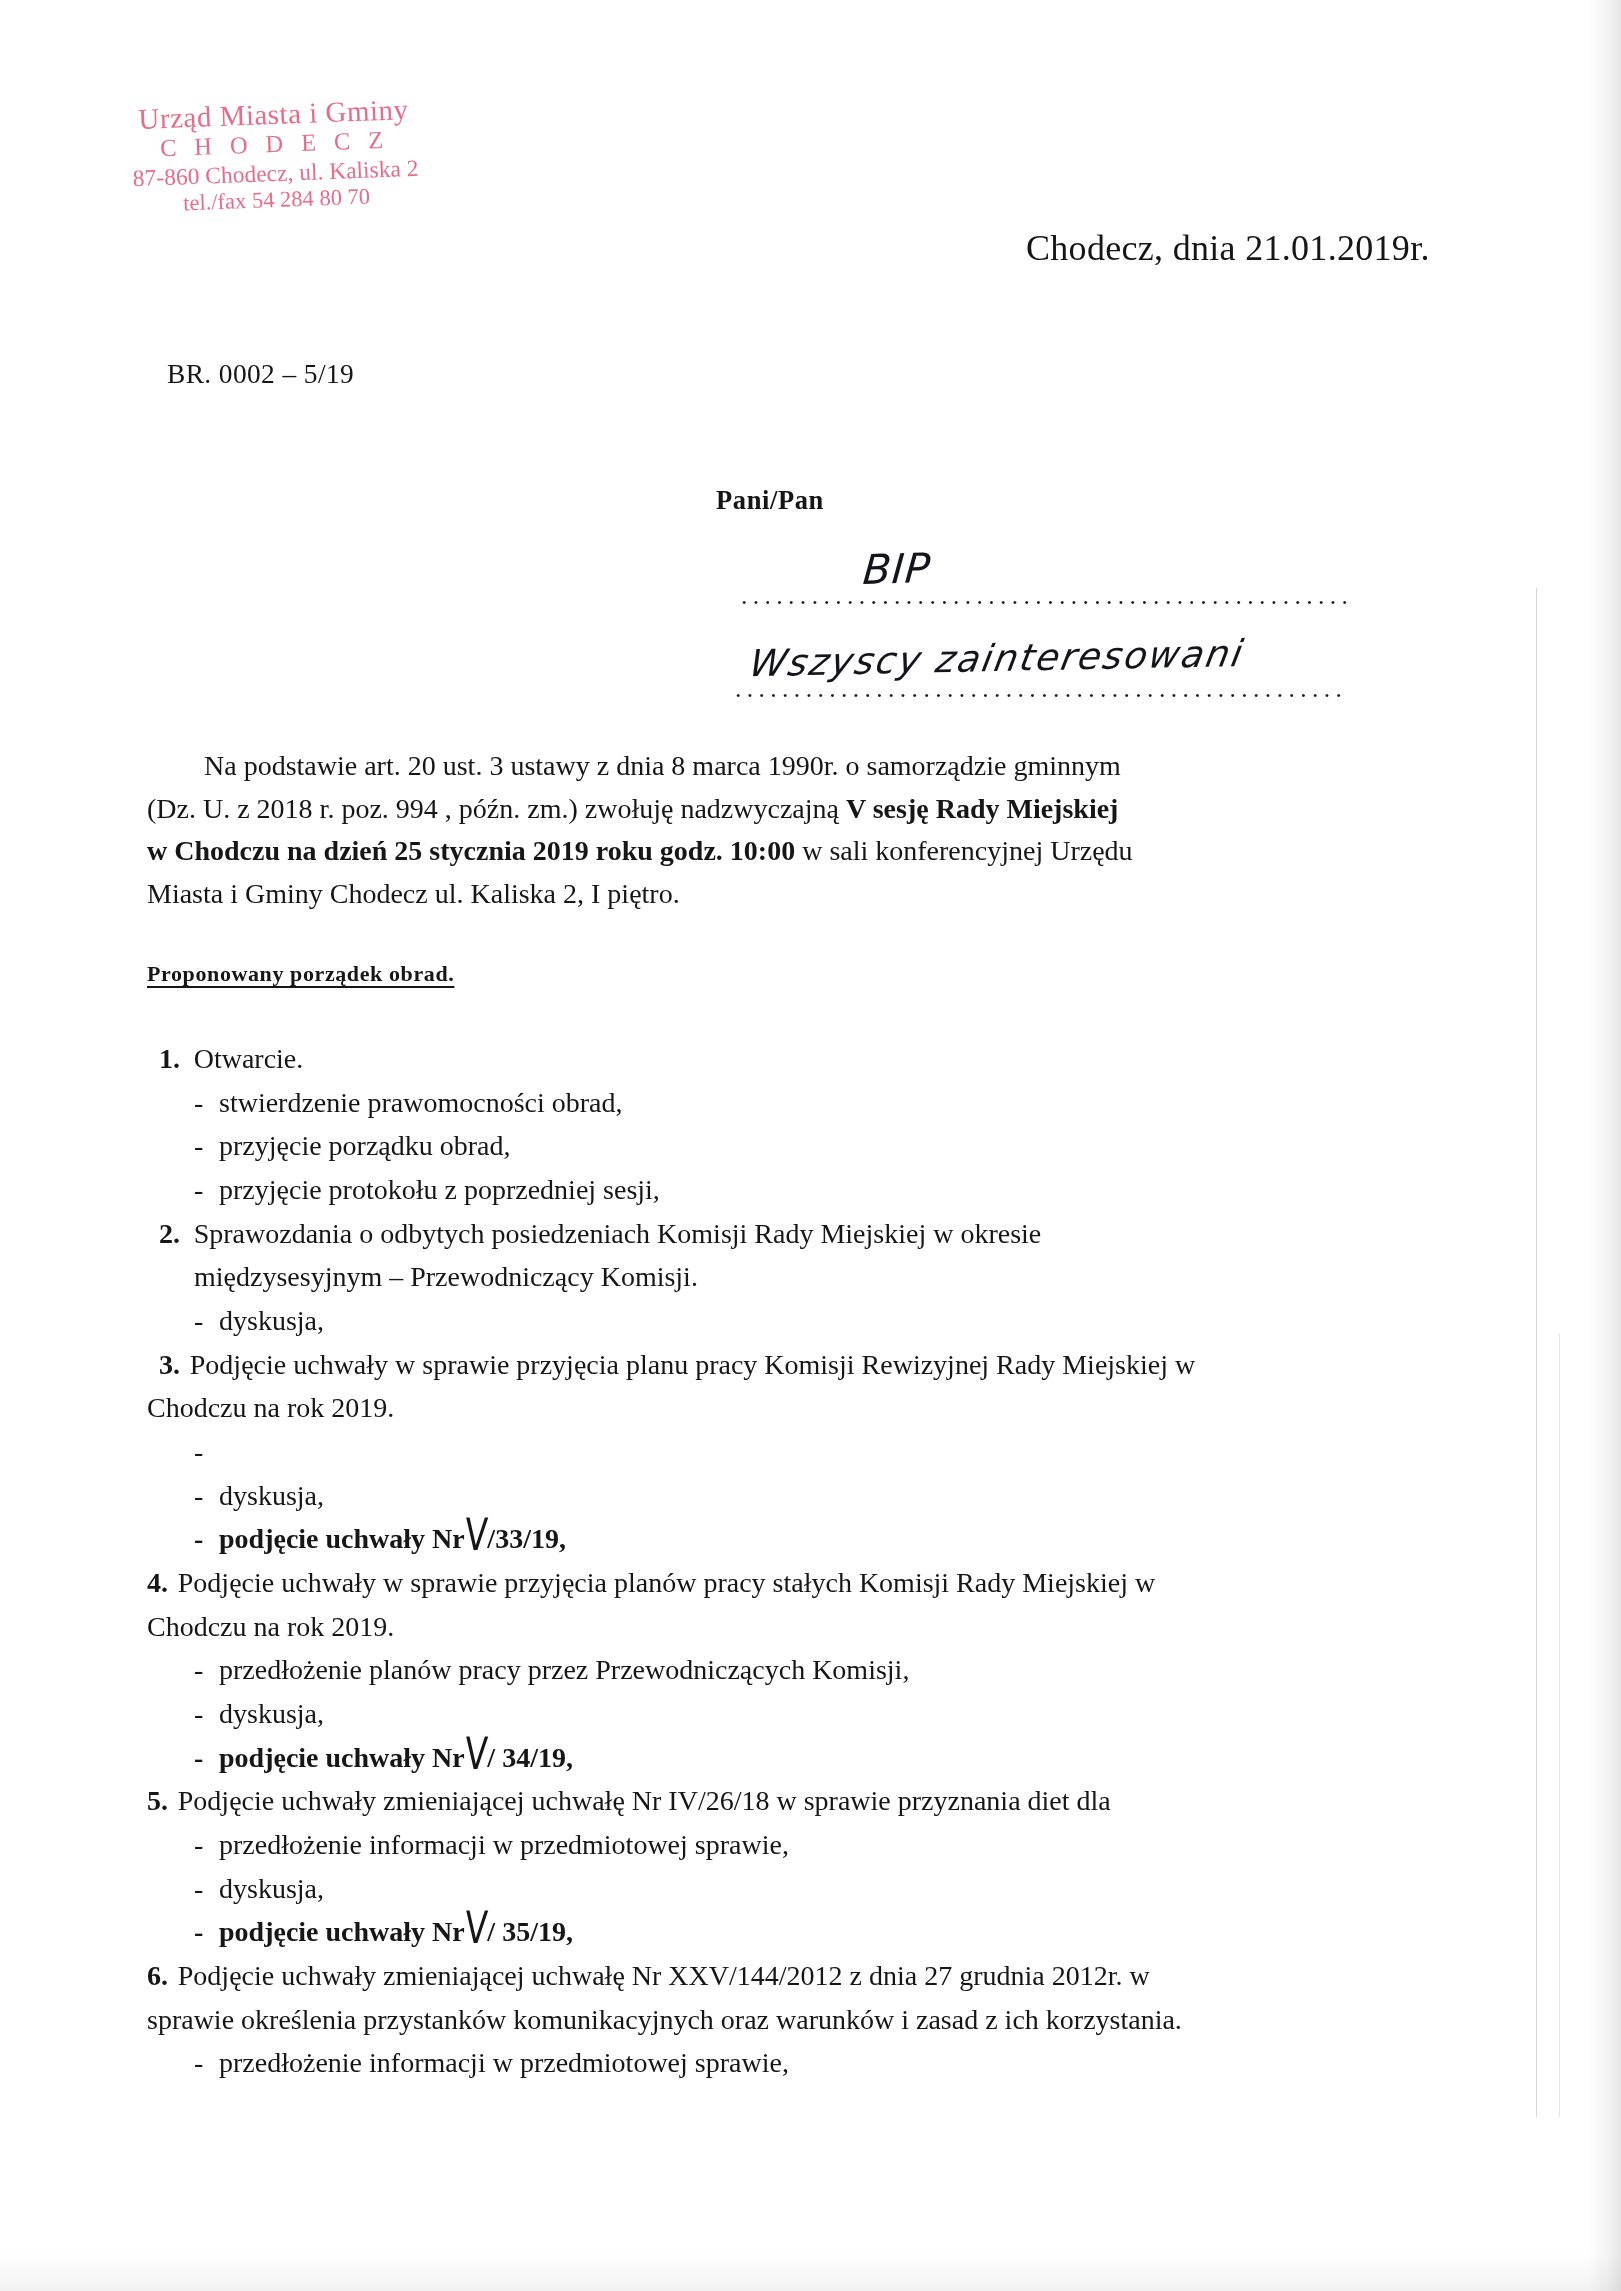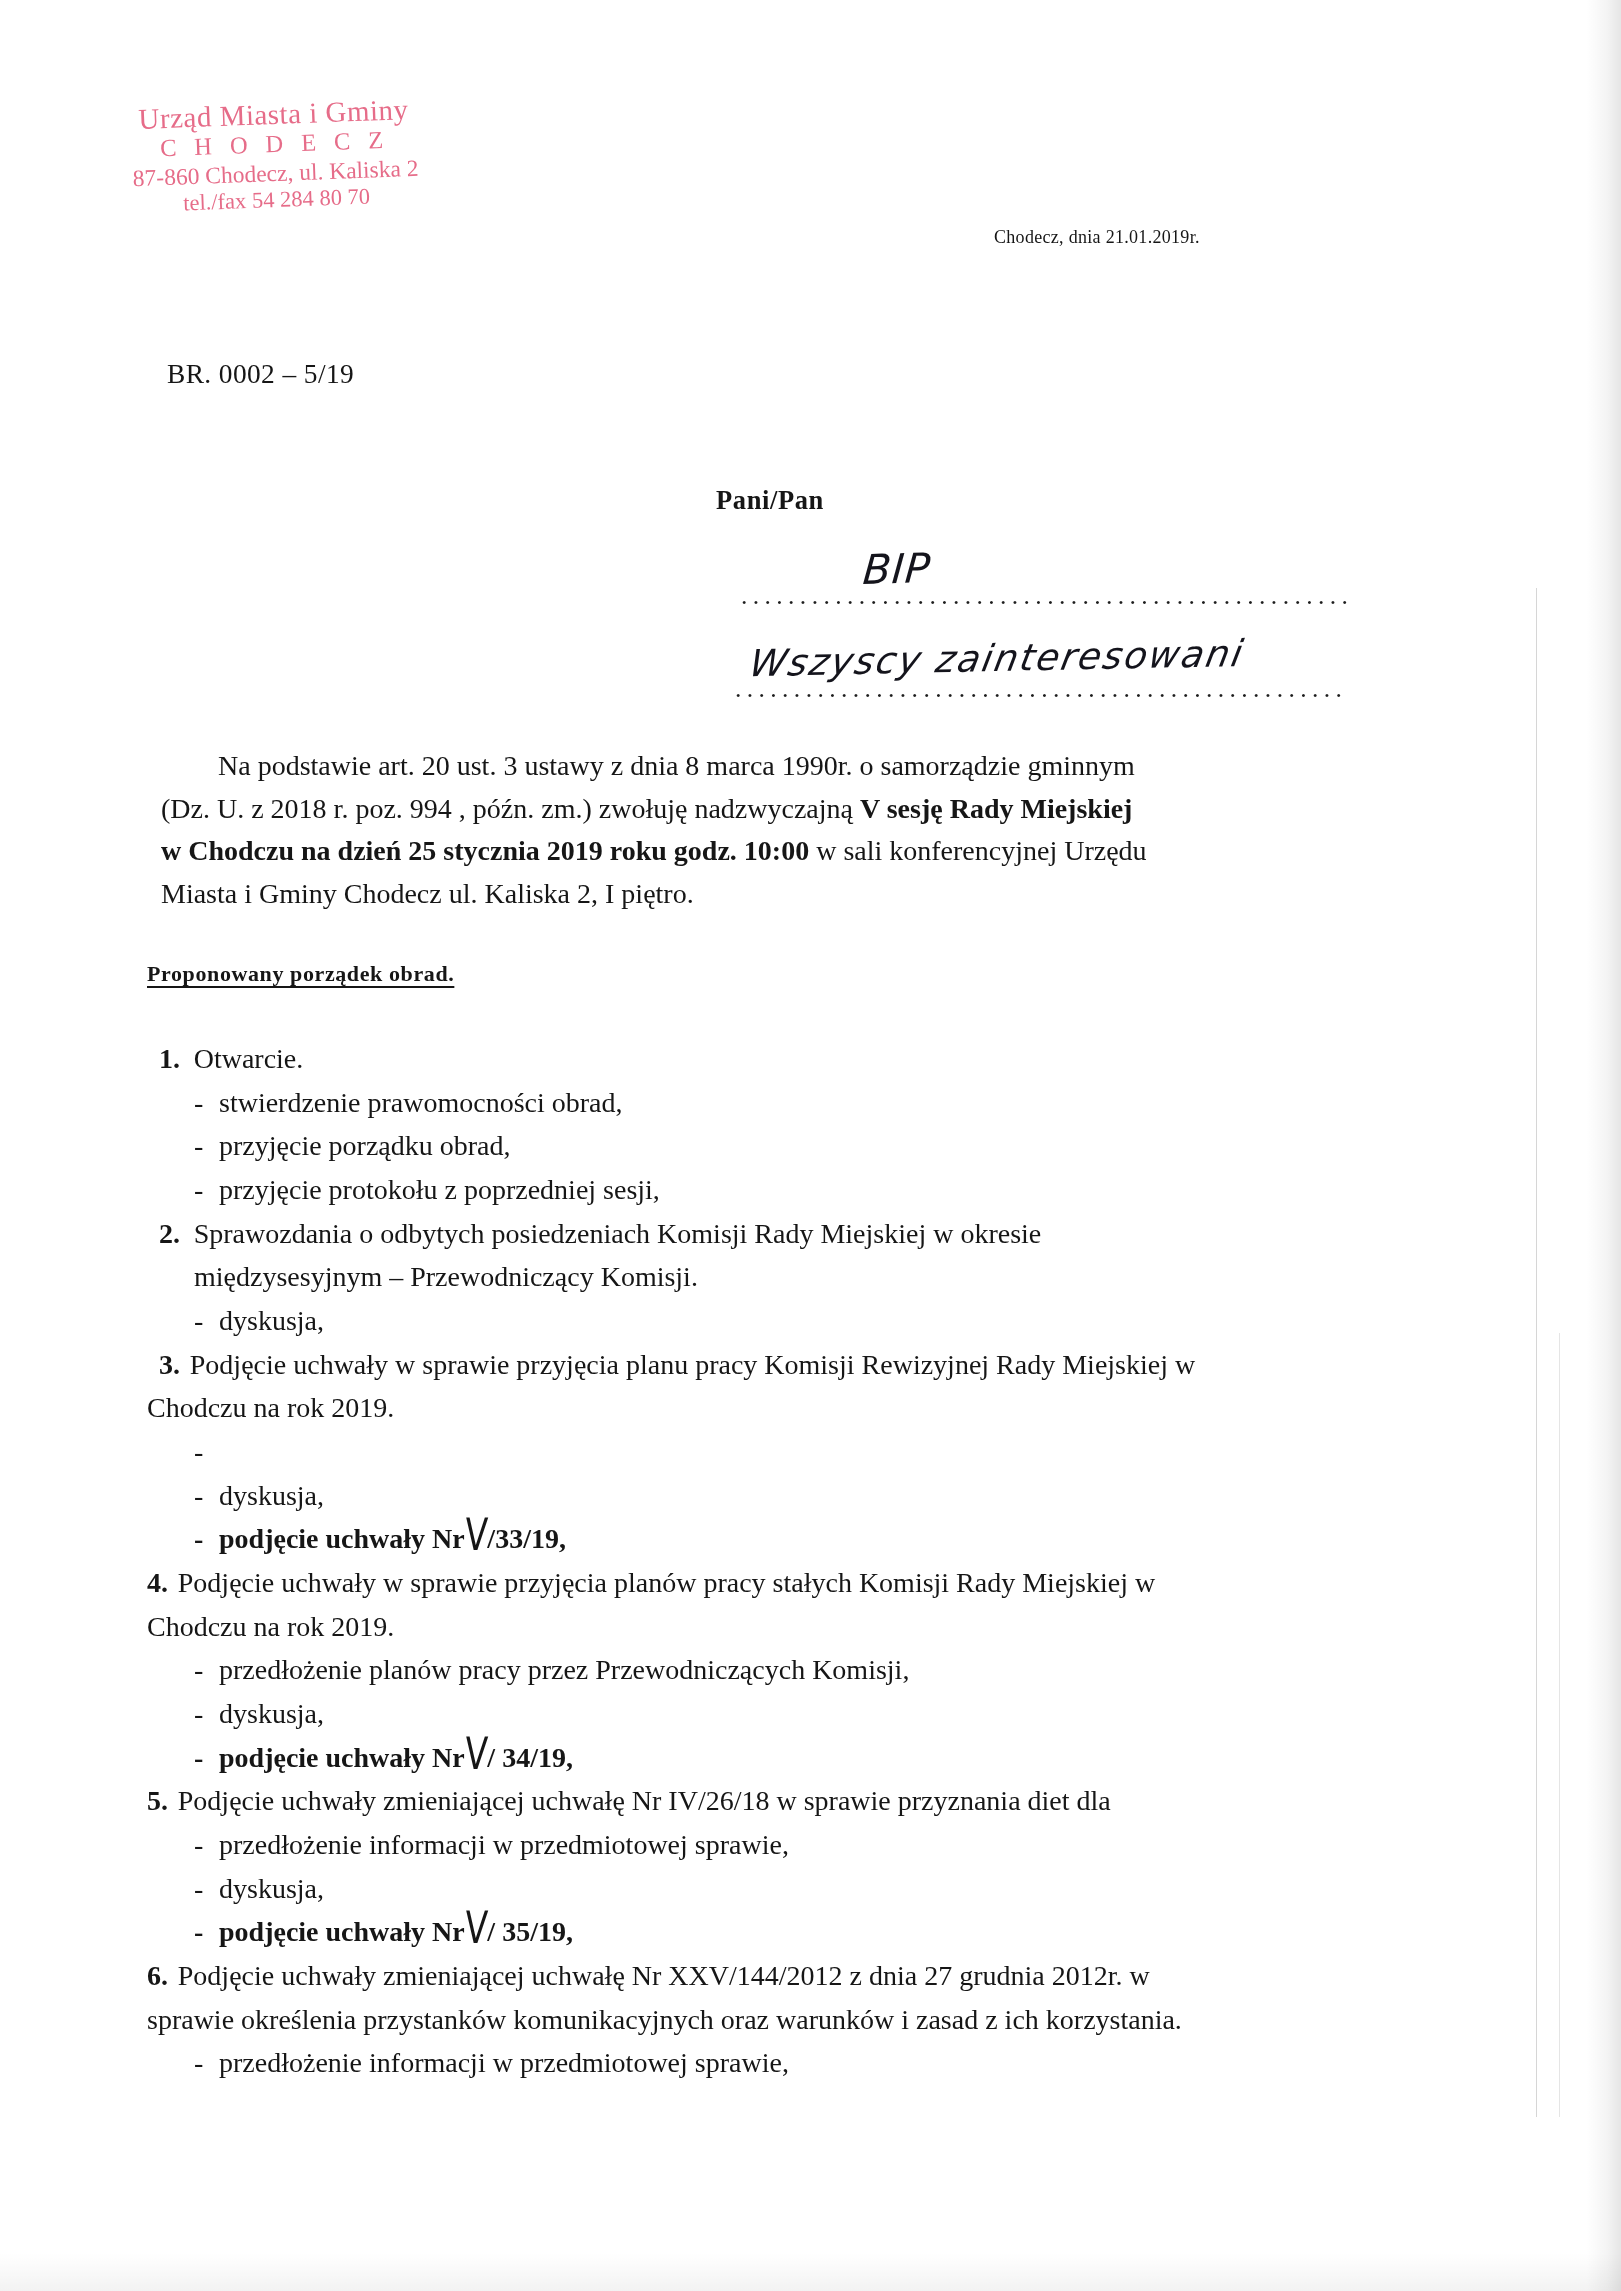--- a/index.html
+++ b/index.html
@@ -88,23 +88,23 @@
   .stamp .s4 {
     font-size: 22.5px;
     display: block;
     white-space: nowrap;
     margin-top: 1px;
   }
 
   
   .date-line {
     position: absolute;
-    left: 994px;
+    left: 1026px;
     top: 227px;
-    font-size: 18px;
+    font-size: 36px;
     white-space: nowrap;
     letter-spacing: 0.3px;
   }
 
   
   .refno {
     position: absolute;
     left: 167px;
     top: 359px;
     font-size: 27.4px;
@@ -159,21 +159,20 @@
 
   
   .body-block {
     position: absolute;
     left: 147px;
     top: 745px;
     width: 1274px;
     font-size: 28px;
     line-height: 1.52;
     text-align: justify;
-    margin-left: 14px;
   }
   .body-block p { margin: 0; }
   .body-block .indent { text-indent: 57px; }
   .b { font-weight: bold; }
 
   .section-title {
     position: absolute;
     left: 147px;
     top: 961px;
     font-size: 22px;

